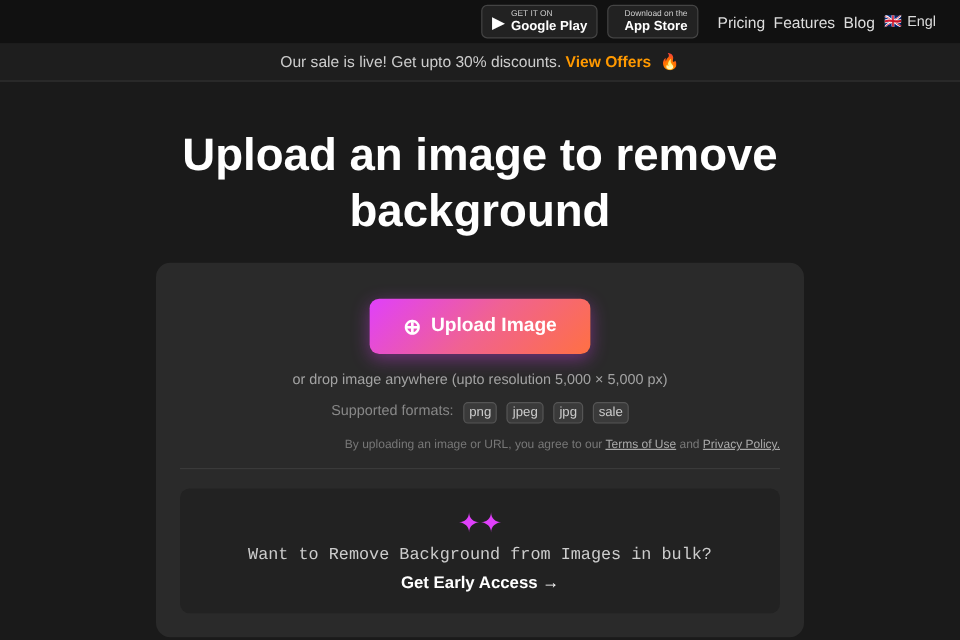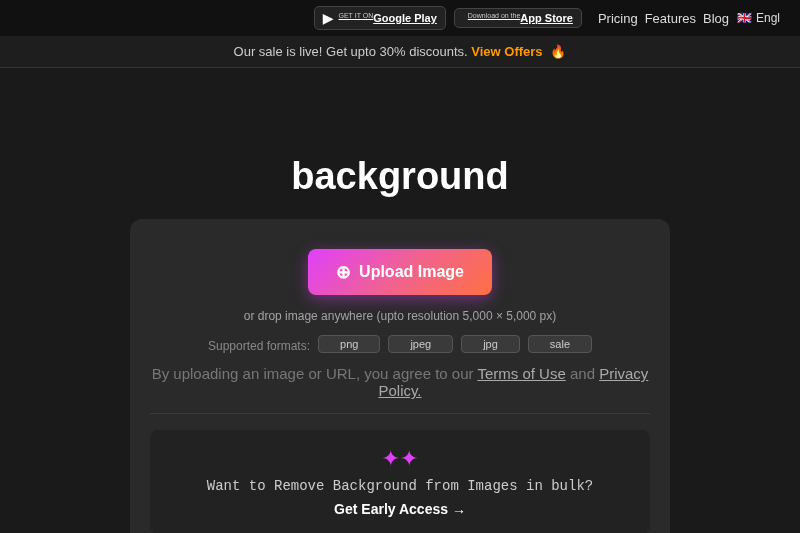--- a/index.html
+++ b/index.html
@@ -32,23 +32,22 @@
       padding: 3px 8px;
       cursor: pointer;
       text-decoration: none;
       color: #fff;
     }
     .store-badge .badge-icon {
       font-size: 14px;
     }
     .store-badge .badge-text {
       display: flex;
-      flex-direction: row;
+      flex-direction: column;
       line-height: 1.1;
-      text-decoration: underline;
     }
     .store-badge .get-it {
       font-size: 7px;
       color: #ccc;
     }
     .store-badge .store-name {
       font-size: 11px;
       font-weight: 600;
     }
     .nav-links {
@@ -172,40 +171,40 @@
       font-size: 11px;
       color: #ccc;
       display: inline-flex;
       align-items: center;
       gap: 3px;
     }
 
     
     .formats-row {
       display: flex;
-      align-items: flex-end;
+      align-items: flex-start;
       justify-content: center;
       gap: 8px;
       margin-bottom: 12px;
       font-size: 12px;
       color: #888;
     }
     .format-badge {
       background: #3a3a3a;
       border: 1px solid #555;
       border-radius: 4px;
-      padding: 2px 21px;
+      padding: 2px 4px;
       font-size: 11px;
       color: #ccc;
     }
 
     
     .terms-text {
-      text-align: center;
-      font-size: 15px;
+      text-align: right;
+      font-size: 10px;
       color: #777;
       margin-bottom: 0;
     }
     .terms-text a {
       color: #aaa;
       text-decoration: underline;
       cursor: pointer;
     }
 
     
@@ -277,21 +276,21 @@
 </nav>
 
 <div class="sale-banner">
   <span>Our sale is live! Get upto 30% discounts.</span>
   <a class="view-offers">View Offers</a>
   <span class="fire-emoji">🔥</span>
 </div>
 
 <section class="hero">
   <h1>
-    <br>
+    <span>Upload an image to remove</span><br>
     <span>background</span>
   </h1>
 
   <div class="upload-card">
 
     <div class="upload-btn-wrapper">
       <div class="upload-btn-area">
         <button class="upload-btn">
           <span class="plus-icon">⊕</span>
           <span>Upload Image</span>

